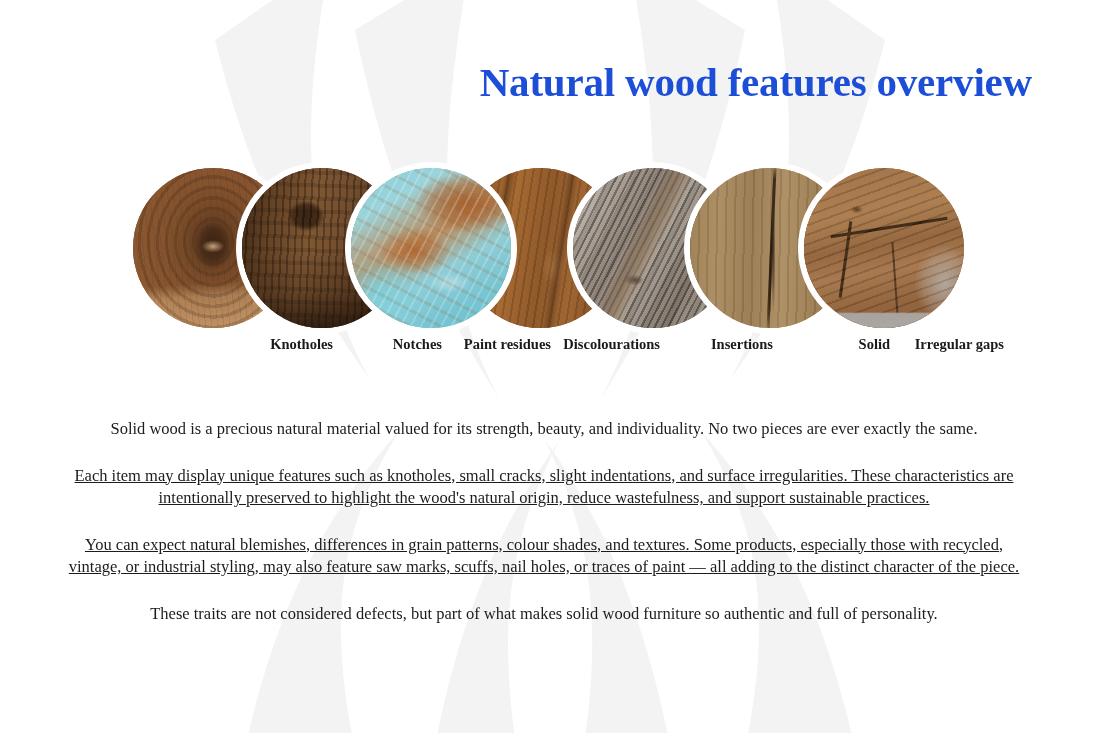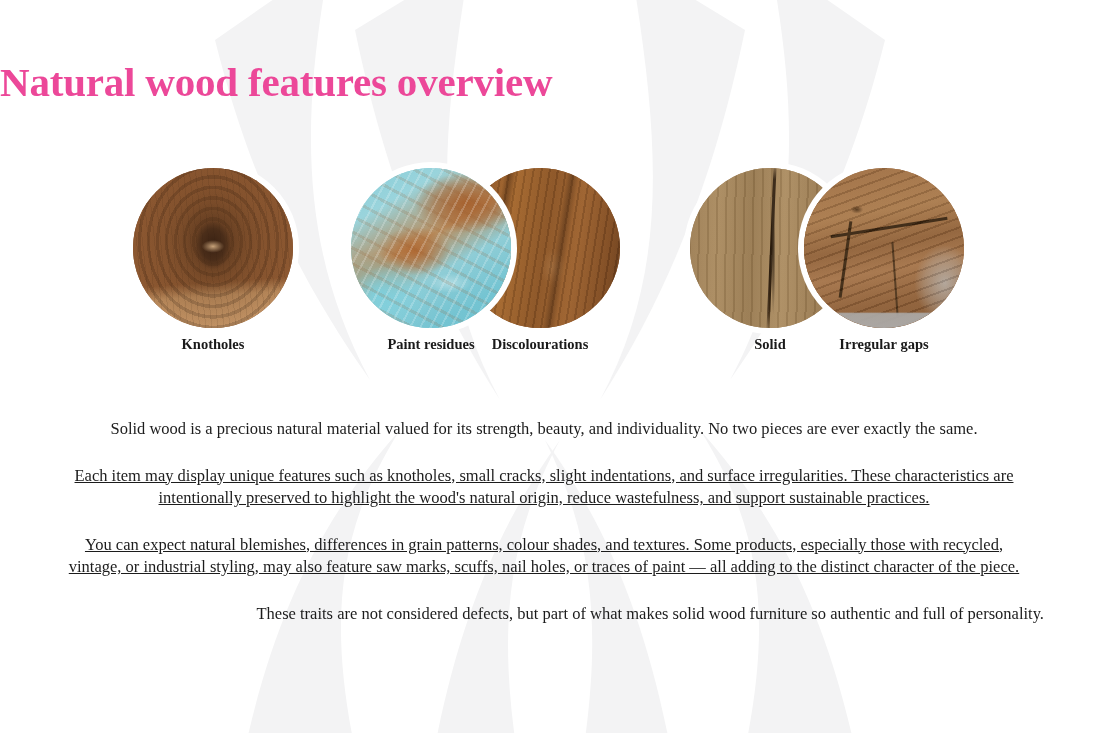--- a/index.html
+++ b/index.html
@@ -32,25 +32,25 @@
     width: 1100px;
     height: 733px;
   }
 
   
   #page-title {
     position: absolute;
     top: 58px;
     left: 0;
     width: 1032px;
-    text-align: left;
+    text-align: right;
     font-size: 41px;
     font-weight: bold;
     letter-spacing: -0.2px;
-    color: #ec4899;
+    color: #1d4ed8;
     font-family: "Liberation Serif", "DejaVu Serif", serif;
   }
 
   
   #feature-strip {
     position: absolute;
     top: 168px;
     left: 0;
     width: 1100px;
     height: 200px;
@@ -73,21 +73,21 @@
   .feature-circle .tex {
     position: absolute;
     inset: 0;
   }
 
   .feature-label {
     position: absolute;
     top: 168px;
     left: -40px;
     width: 240px;
-    text-align: center;
+    text-align: right;
     font-size: 14.5px;
     font-weight: bold;
     color: #1a1a1a;
     white-space: nowrap;
     font-family: "Liberation Serif", "DejaVu Serif", serif;
   }
 
   
 
   
@@ -245,21 +245,21 @@
     width: 1000px;
     text-align: center;
   }
   #body-copy p {
     font-size: 16.5px;
     line-height: 22.5px;
     color: #1c1c1c;
     margin: 0 0 24px 0;
     font-family: "Liberation Serif", "DejaVu Serif", serif;
   }
-  #body-copy p:last-child { margin-bottom: 8px; text-align: right; }
+  #body-copy p:last-child { margin-bottom: 8px; }
   .para-narrow { padding: 0 14px; text-decoration: underline; }
 </style>
 </head>
 <body>
 
 <div id="watermark-layer">
   <svg viewBox="0 0 1100 733" preserveAspectRatio="none" aria-hidden="true">
     <g fill="#f3f3f4">
       <path d="M330 -40 C300 120 300 250 370 380 C300 280 250 180 215 40 Z"></path>
       <path d="M470 -40 C440 140 430 270 500 400 C430 290 385 175 355 30 Z"></path>
@@ -279,35 +279,47 @@
 
   <div id="feature-strip">
 
     <div class="feature-item" style="left:133px">
       <div class="feature-circle">
         <div class="tex tex-knotholes"></div>
       </div>
       <div class="feature-label">Knotholes</div>
     </div>
 
+    <div class="feature-item" style="left:242px">
+      <div class="feature-circle">
+        <div class="tex tex-notches"></div>
+      </div>
+      <div class="feature-label">Notches</div>
+    </div>
 
     <div class="feature-item" style="left:460px">
       <div class="feature-circle">
         <div class="tex tex-discolour"></div>
       </div>
       <div class="feature-label">Discolourations</div>
     </div>
 
     <div class="feature-item" style="left:351px">
       <div class="feature-circle">
         <div class="tex tex-paint"></div>
       </div>
       <div class="feature-label">Paint residues</div>
     </div>
 
+    <div class="feature-item" style="left:573px">
+      <div class="feature-circle">
+        <div class="tex tex-insertions"></div>
+      </div>
+      <div class="feature-label">Insertions</div>
+    </div>
 
     <div class="feature-item" style="left:690px">
       <div class="feature-circle">
         <div class="tex tex-cracks">
             <span class="crackline"></span>
           </div>
       </div>
       <div class="feature-label">Solid</div>
     </div>
 

